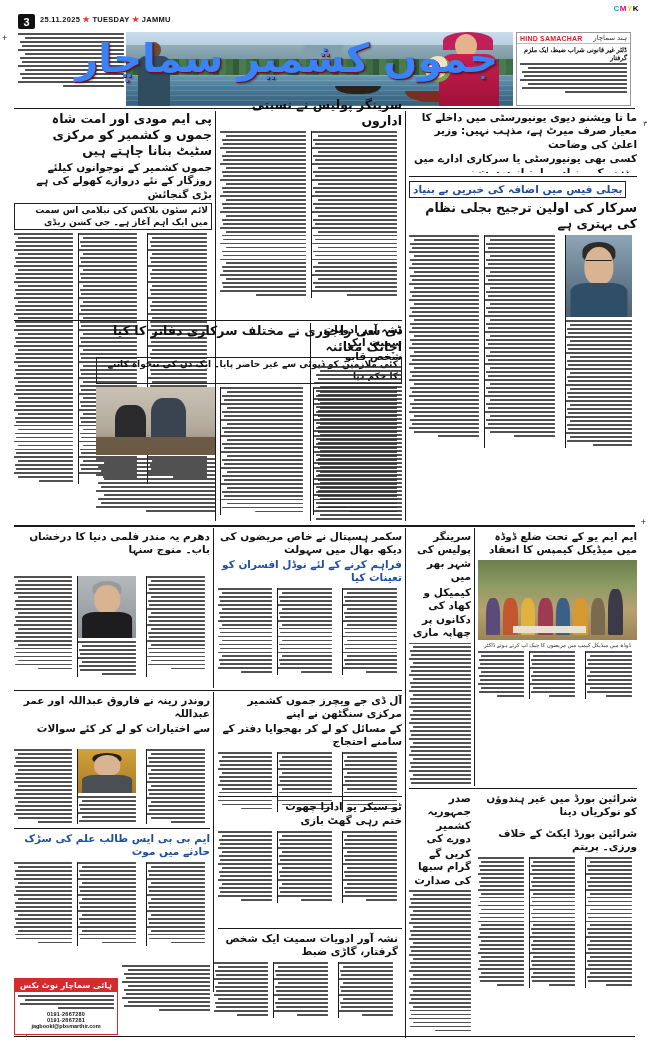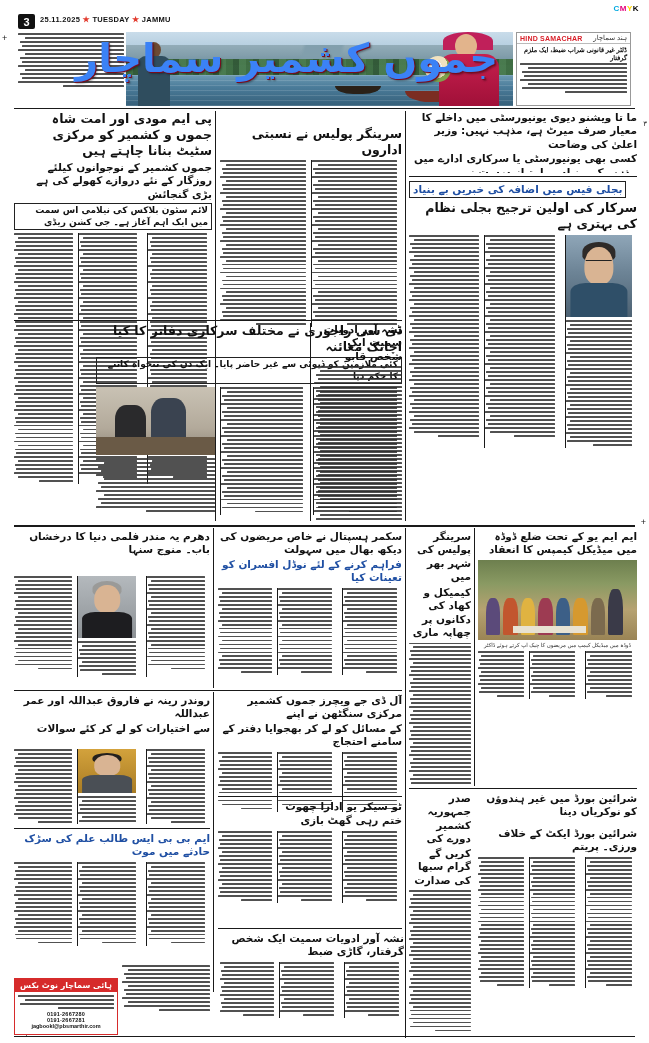--- a/index.html
+++ b/index.html
@@ -477,21 +477,21 @@
           <i></i>
             <i class="short"></i>
         </div>
       </div>
     </div>
 
   </div>
 
   <div class="blk rule-v" style="left:215px; top:111px; width:1px; height:410px;"></div>
 
-  <div class="blk" style="left:220px; top:126px; width:182px; height:300px;">
+  <div class="blk" style="left:220px; top:97px; width:182px; height:300px;">
     <div class="hl big" style="margin-bottom:2px;">سرینگر پولیس نے نسبتی اداروں</div>
     <div style="display:flex; gap:5px;">
       <div style="flex:1">
         <div class="ur lines tight">
           <i></i>
             <i></i>
             <i></i>
             <i></i>
             <i></i>
             <i></i>
@@ -1489,21 +1489,21 @@
             <i></i>
             <i></i>
             <i class="short"></i>
         </div>
       </div>
     </div>
 
   </div>
 
   <div class="blk rule-h" style="left:218px; top:928px; width:184px; height:1px;"></div>
-  <div class="blk" style="left:220px; top:932px; width:184px; height:105px;">
+  <div class="blk" style="left:214px; top:932px; width:184px; height:105px;">
     <div class="hl med" style="margin-bottom:3px;">نشہ آور ادویات سمیت ایک شخص گرفتار، گاڑی ضبط</div>
     <div style="display:flex; gap:5px;">
       <div style="flex:1">
         <div class="ur lines tight">
           <i></i>
             <i></i>
             <i></i>
             <i></i>
             <i></i>
             <i></i>

